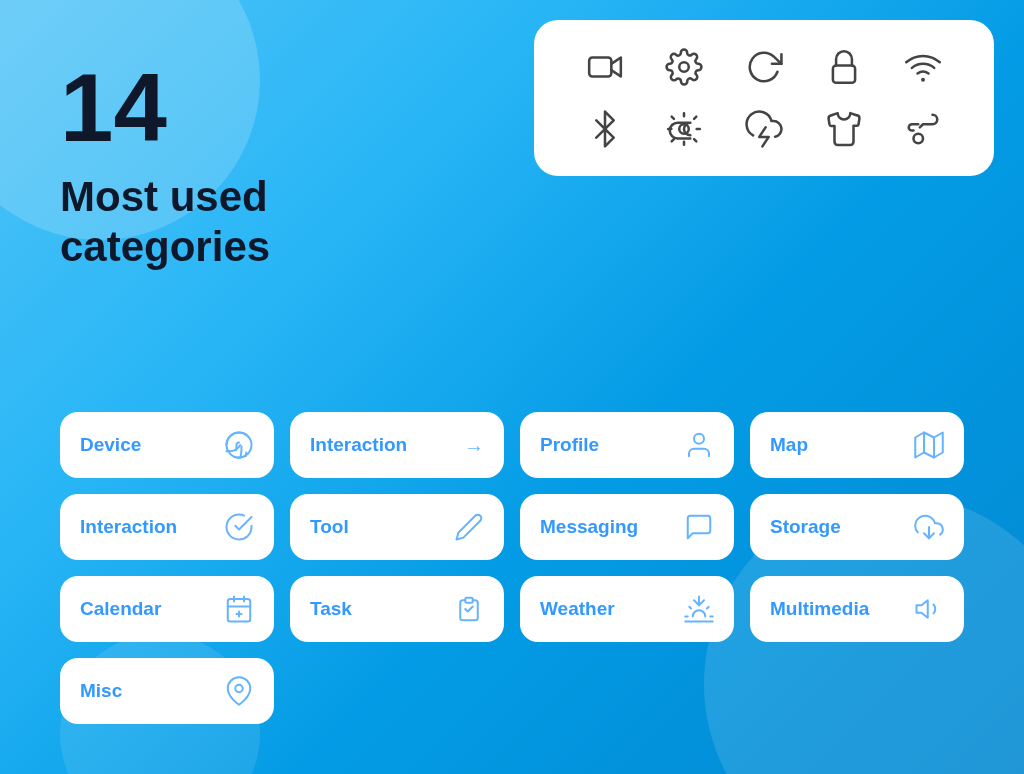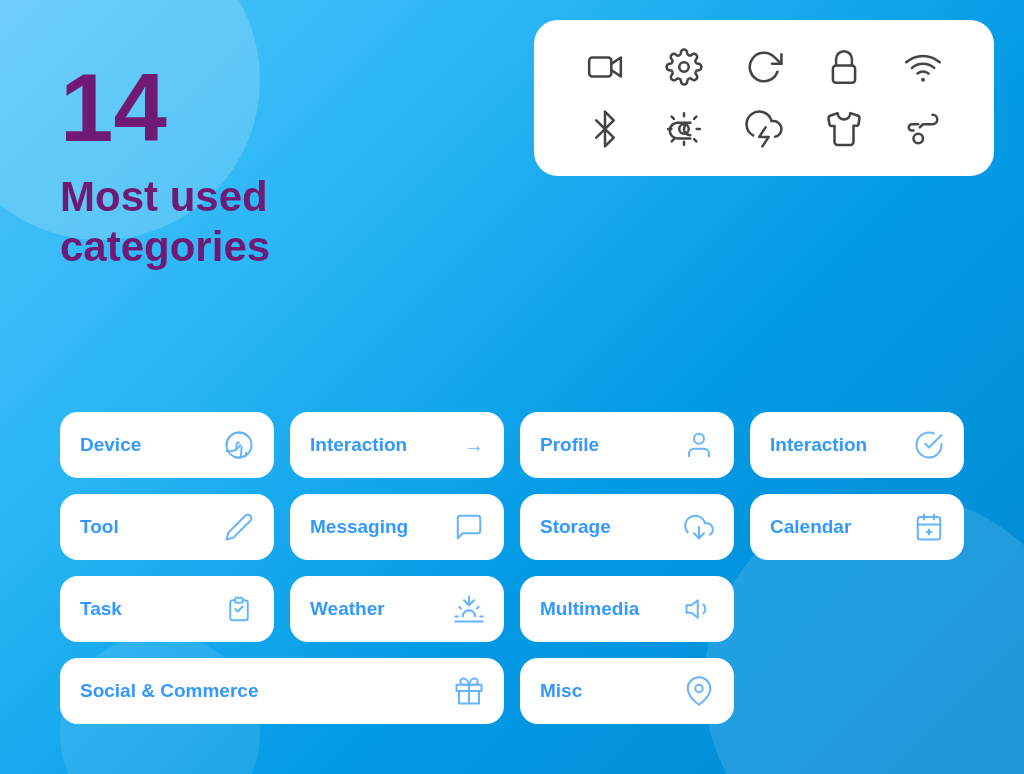--- a/index.html
+++ b/index.html
@@ -68,21 +68,21 @@
       stroke-width: 1.6;
       stroke-linecap: round;
       stroke-linejoin: round;
     }
 
     
     .left-text {
       position: absolute;
       top: 60px;
       left: 60px;
-      color: #701a75;
+      color: #0f172a;
     }
 
     .left-text .number {
       font-size: 96px;
       font-weight: 800;
       line-height: 1;
     }
 
     .left-text .subtitle {
       font-size: 42px;
@@ -231,20 +231,28 @@
   </div>
 
   <div class="category-card">
     <span class="category-label">Profile</span>
     <svg class="category-icon" viewBox="0 0 24 24">
       <path d="M20 21v-2a4 4 0 0 0-4-4H8a4 4 0 0 0-4 4v2"></path>
       <circle cx="12" cy="7" r="4"></circle>
     </svg>
   </div>
 
+  <div class="category-card">
+    <span class="category-label">Map</span>
+    <svg class="category-icon" viewBox="0 0 24 24">
+      <polygon points="1 6 1 22 8 18 16 22 23 18 23 2 16 6 8 2 1 6"></polygon>
+      <line x1="8" y1="2" x2="8" y2="18"></line>
+      <line x1="16" y1="6" x2="16" y2="22"></line>
+    </svg>
+  </div>
 
   <div class="category-card">
     <span class="category-label">Interaction</span>
     <svg class="category-icon" viewBox="0 0 24 24">
       <path d="M22 11.08V12a10 10 0 1 1-5.93-9.14"></path>
       <polyline points="22 4 12 14.01 9 11.01"></polyline>
     </svg>
   </div>
 
   <div class="category-card">
@@ -306,30 +314,20 @@
   </div>
 
   <div class="category-card">
     <span class="category-label">Multimedia</span>
     <svg class="category-icon" viewBox="0 0 24 24">
       <polygon points="11 5 6 9 2 9 2 15 6 15 11 19 11 5"></polygon>
       <path d="M15.54 8.46a5 5 0 0 1 0 7.07"></path>
     </svg>
   </div>
 
-  <div class="category-card wide">
-    <span class="category-label">Social &amp; Commerce</span>
-    <svg class="category-icon" viewBox="0 0 24 24">
-      <polyline points="20 12 20 22 4 22 4 12"></polyline>
-      <rect x="2" y="7" width="20" height="5"></rect>
-      <line x1="12" y1="22" x2="12" y2="7"></line>
-      <path d="M12 7H7.5a2.5 2.5 0 0 1 0-5C11 2 12 7 12 7z"></path>
-      <path d="M12 7h4.5a2.5 2.5 0 0 0 0-5C13 2 12 7 12 7z"></path>
-    </svg>
-  </div>
 
   <div class="category-card">
     <span class="category-label">Misc</span>
     <svg class="category-icon" viewBox="0 0 24 24">
       <path d="M21 10c0 7-9 13-9 13s-9-6-9-13a9 9 0 0 1 18 0z"></path>
       <circle cx="12" cy="10" r="3"></circle>
     </svg>
   </div>
 
 </div>

